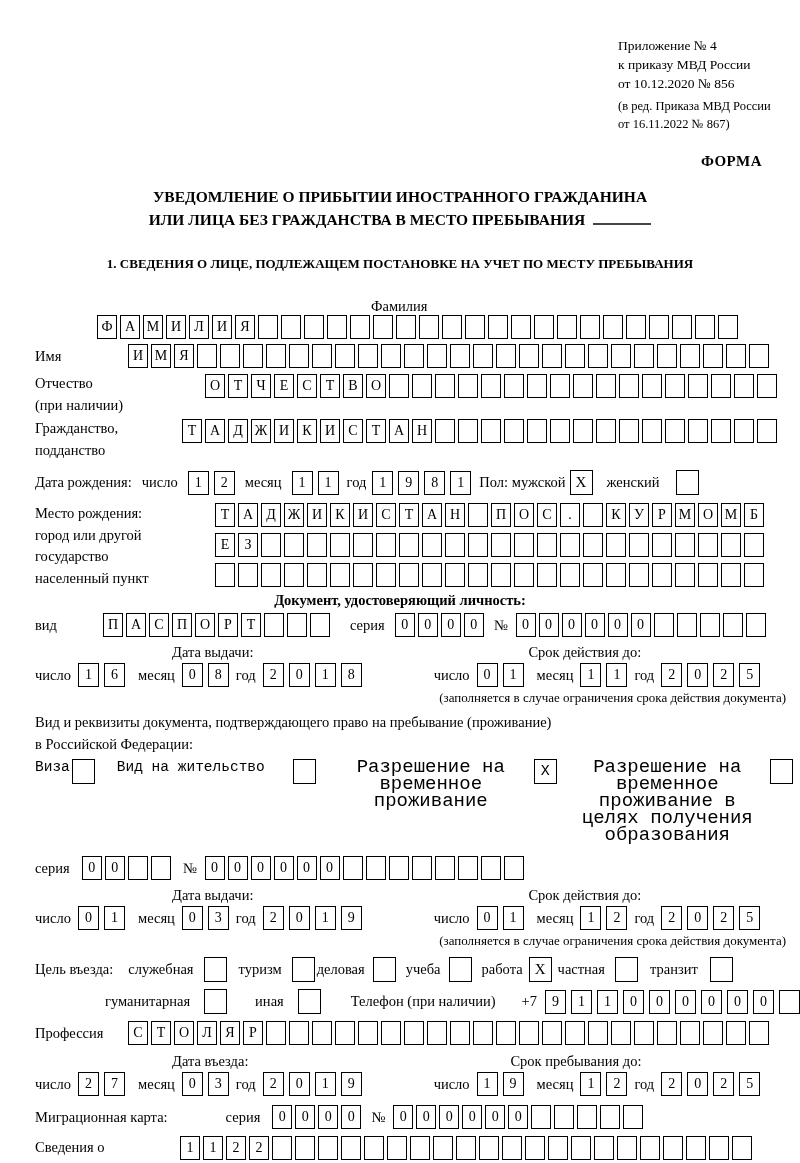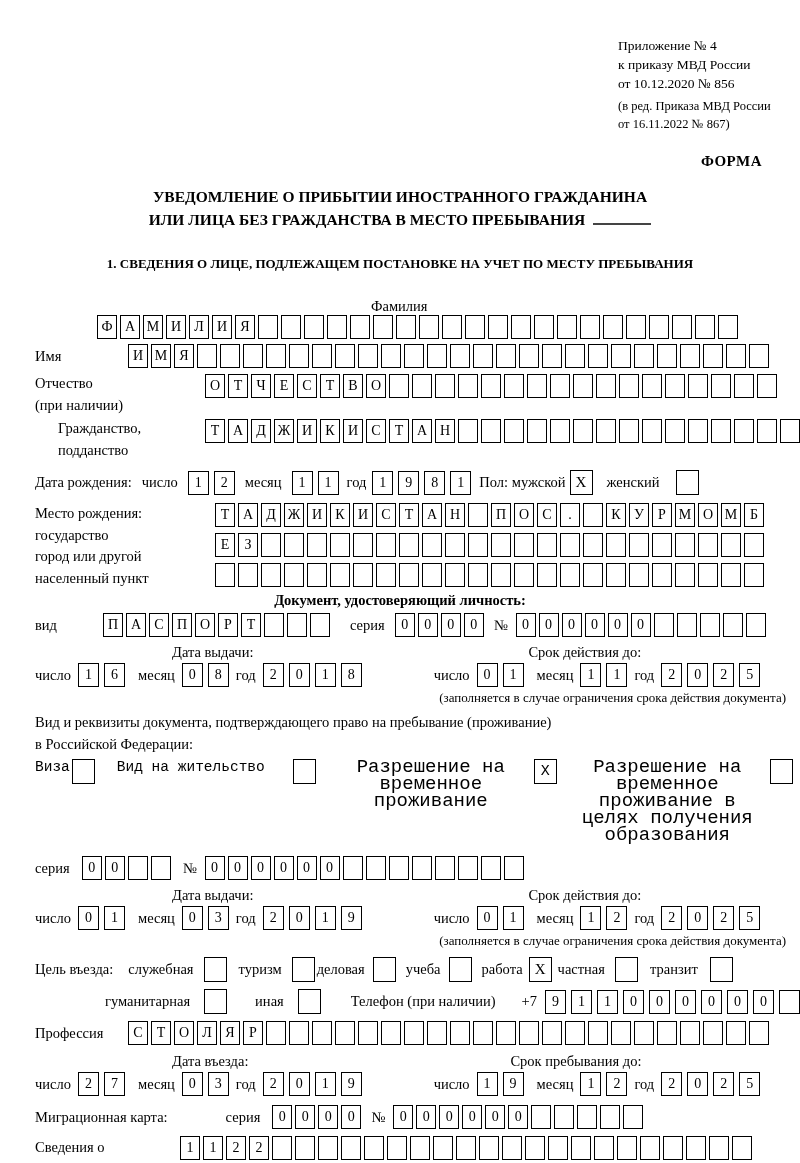--- a/index.html
+++ b/index.html
@@ -146,21 +146,21 @@
         <div class="cell"></div>
         <div class="cell"></div>
         <div class="cell"></div>
         <div class="cell"></div>
         <div class="cell"></div>
         <div class="cell"></div>
         <div class="cell"></div>
       </div>
   </div>
 
-  <div class="frow" style="margin-top:2px;align-items:flex-start;justify-content:flex-end;">
+  <div class="frow" style="margin-top:2px;align-items:flex-start;">
     <span class="lblcol" style="width:147px;">
       <span style="display:block;">Гражданство,</span>
       <span style="display:block;">подданство</span>
     </span>
     <div class="boxes" style="margin-top:1px;">
         <div class="cell">Т</div>
         <div class="cell">А</div>
         <div class="cell">Д</div>
         <div class="cell">Ж</div>
         <div class="cell">И</div>
@@ -209,22 +209,22 @@
       </div>
     <span class="lbl" style="margin-left:8px;">Пол: мужской</span>
     <span class="chk" style="margin-left:4px;">X</span>
     <span class="lbl" style="margin-left:14px;">женский</span>
     <span class="chk" style="margin-left:16px;"></span>
   </div>
 
   <div class="frow" style="margin-top:8px;align-items:flex-start;">
     <span class="lblcol" style="width:180px;">
       <span style="display:block;">Место рождения:</span>
+      <span style="display:block;">город или другой</span>
       <span style="display:block;">государство</span>
-      <span style="display:block;">город или другой</span>
       <span style="display:block;">населенный пункт</span>
     </span>
     <div>
       <div class="boxes">
           <div class="cell">Т</div>
           <div class="cell">А</div>
           <div class="cell">Д</div>
           <div class="cell">Ж</div>
           <div class="cell">И</div>
           <div class="cell">К</div>

